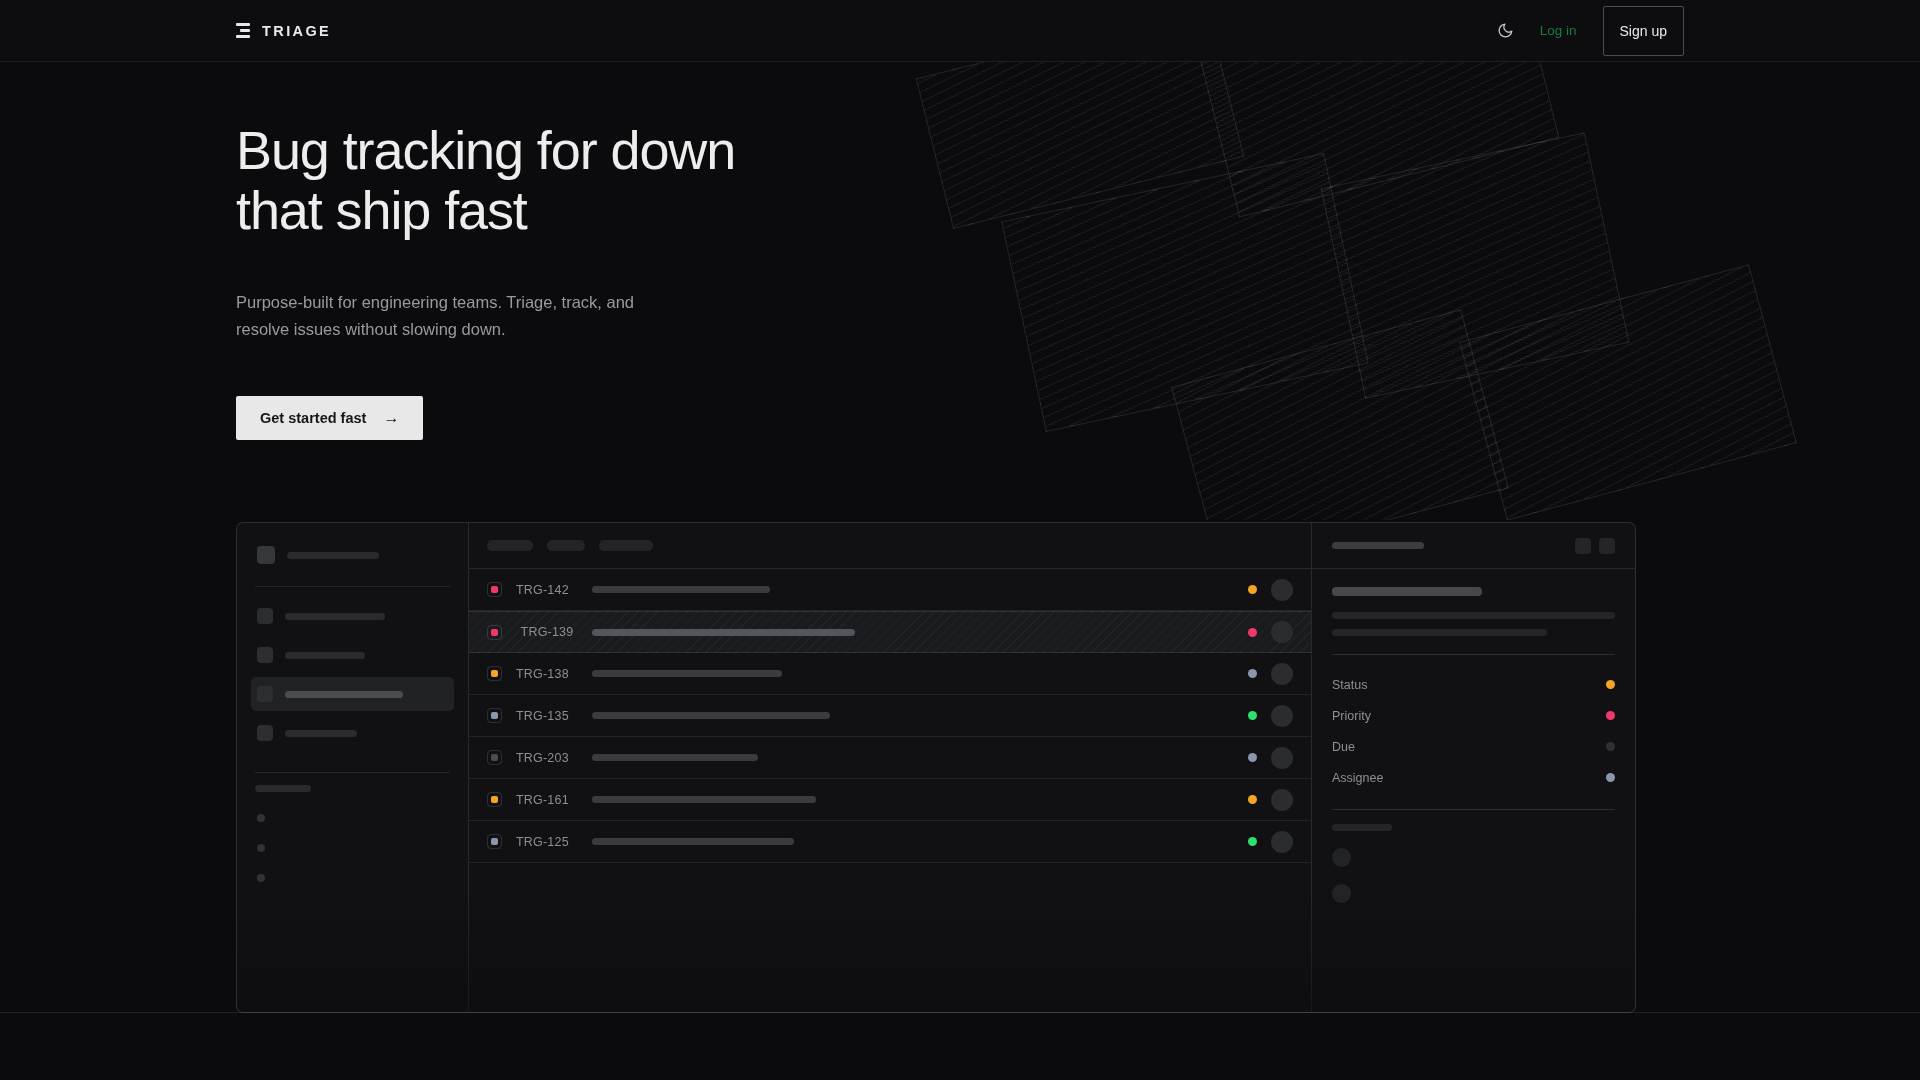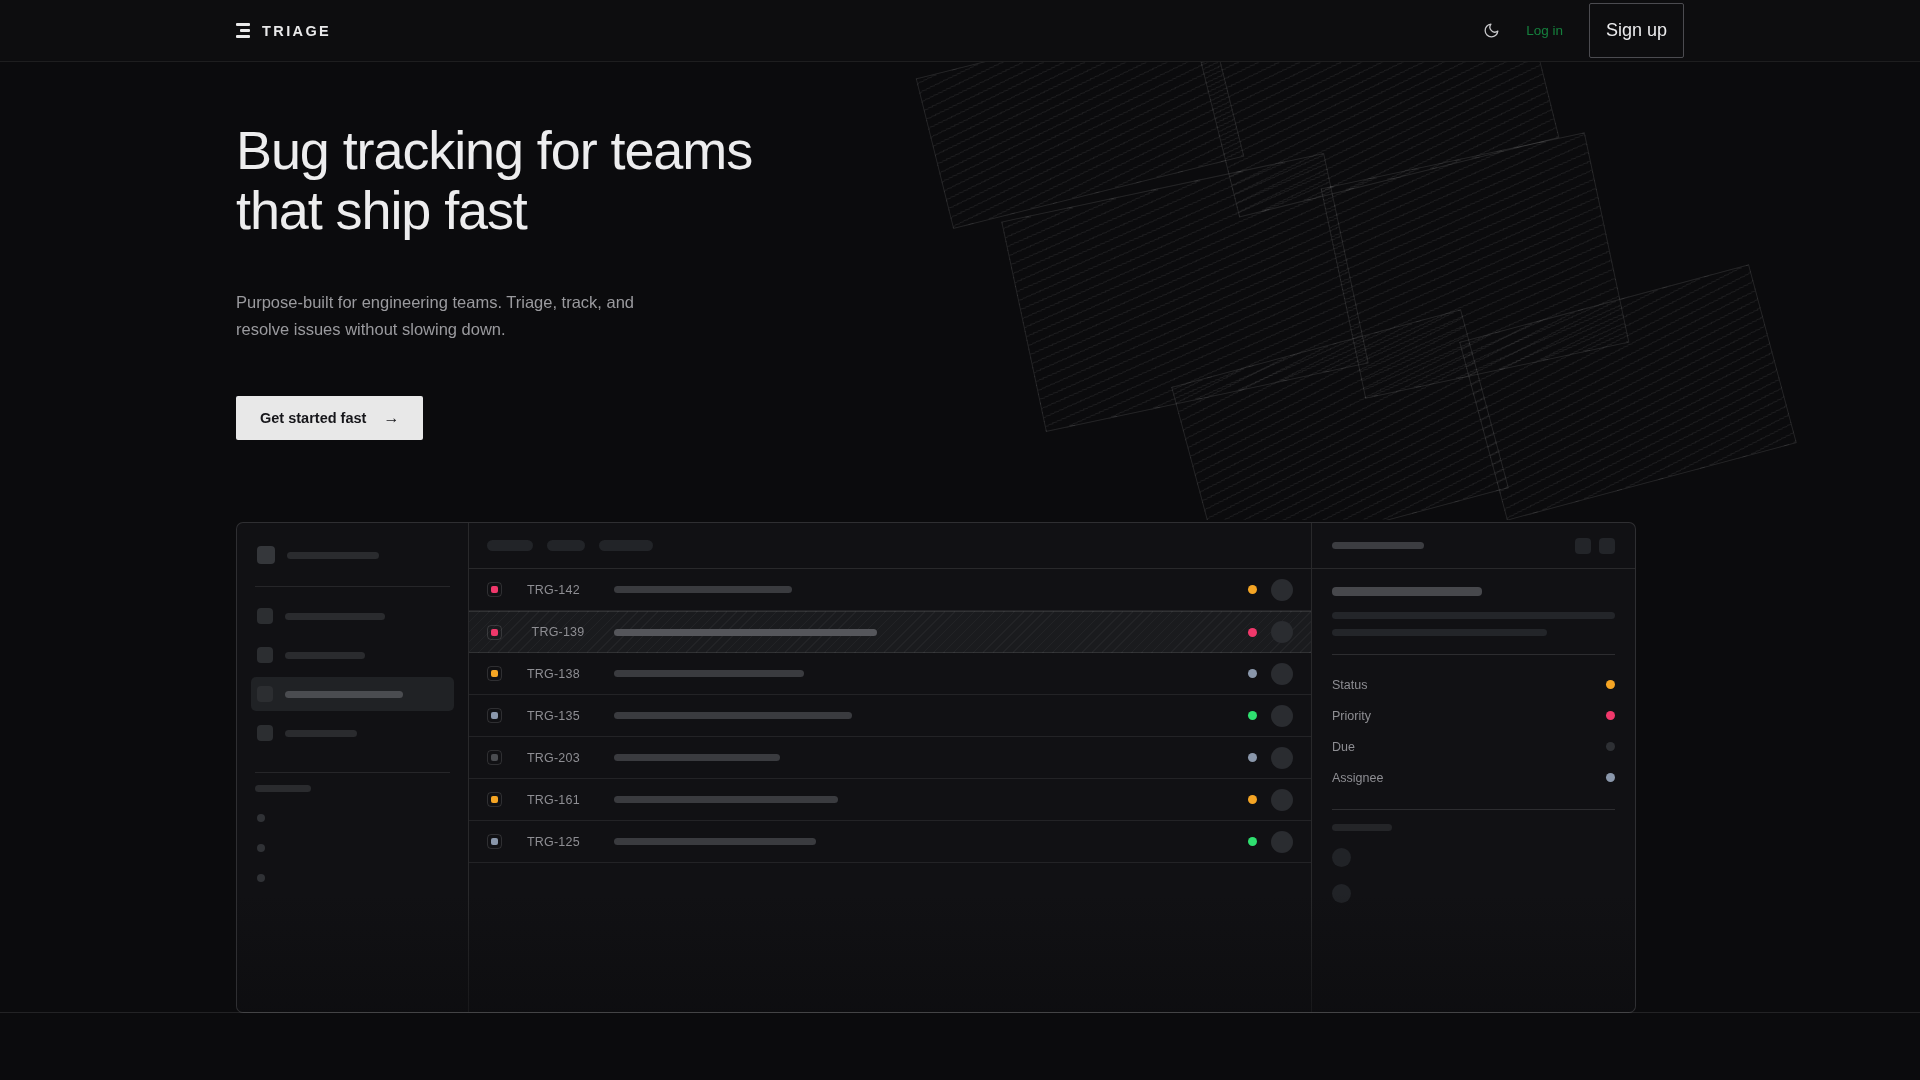--- a/index.html
+++ b/index.html
@@ -47,21 +47,21 @@
     color:#e9e9ea; font-size:14.5px; font-weight:bold; letter-spacing:2.4px;
   }
   .nav-right {
     margin-left:auto; margin-right:236px;
     display:flex; align-items:center; gap:26px;
   }
   .moon { width:17px; height:17px; position:relative; }
   .moon svg { display:block; }
   .login { color:#15803d; font-size:13.5px; }
   .signup {
-    color:#ececee; font-size:18px;
+    color:#ececee; font-size:14px;
     border:1px solid #4b4b50; background:transparent;
     padding:16px 16px; border-radius:2px;
   }
 
   
   .hero { position:absolute; left:236px; top:120px; z-index:5; }
   .hero h1 {
     color:#ededee; font-size:54px; line-height:1.12; font-weight:normal;
     letter-spacing:-1.1px; white-space:pre-line;
   }
@@ -113,21 +113,21 @@
   .side-dot { width:8px; height:8px; border-radius:50%; background:#303236; margin:22px 0 0 6px; }
 
   
   .list { flex:1 1 auto; height:100%; border-right:1px solid rgba(255,255,255,0.10); }
   .list-toolbar {
     height:46px; display:flex; align-items:center; gap:14px;
     padding:0 18px; border-bottom:1px solid rgba(255,255,255,0.10);
   }
   .chip { height:11px; border-radius:6px; background:#222428; }
   .row {
-    height:42px; display:flex; align-items:center; gap:11px;
+    height:42px; display:flex; align-items:center; gap:0;
     padding:0 18px; border-bottom:1px solid rgba(255,255,255,0.08);
     position:relative;
   }
   .row.sel {
     background-color:#1a1b1e;
     background-image:repeating-linear-gradient(
       -45deg, rgba(255,255,255,0.035) 0px, rgba(255,255,255,0.035) 1px,
       rgba(255,255,255,0) 1px, rgba(255,255,255,0) 7px);
     border-top:1px solid rgba(255,255,255,0.10);
     border-bottom:1px solid rgba(255,255,255,0.10);
@@ -204,21 +204,21 @@
         <svg width="17" height="17" viewBox="0 0 24 24" fill="none" stroke="#c9c9cc" stroke-width="1.8" stroke-linecap="round" stroke-linejoin="round">
           <path d="M21 12.79A9 9 0 1 1 11.21 3 7 7 0 0 0 21 12.79z"></path>
         </svg>
       </span>
       <span class="login">Log in</span>
       <span class="signup">Sign up</span>
     </div>
   </div>
 
   <div class="hero">
-    <h1>Bug tracking for teams
+    <h1>Bug tracking for down
 that ship fast</h1>
     <p>Purpose-built for engineering teams. Triage, track, and
 resolve issues without slowing down.</p>
     <div class="cta">
       <span>Get started fast</span>
       <span class="arrow">→</span>
     </div>
   </div>
 
   <div class="mock">

